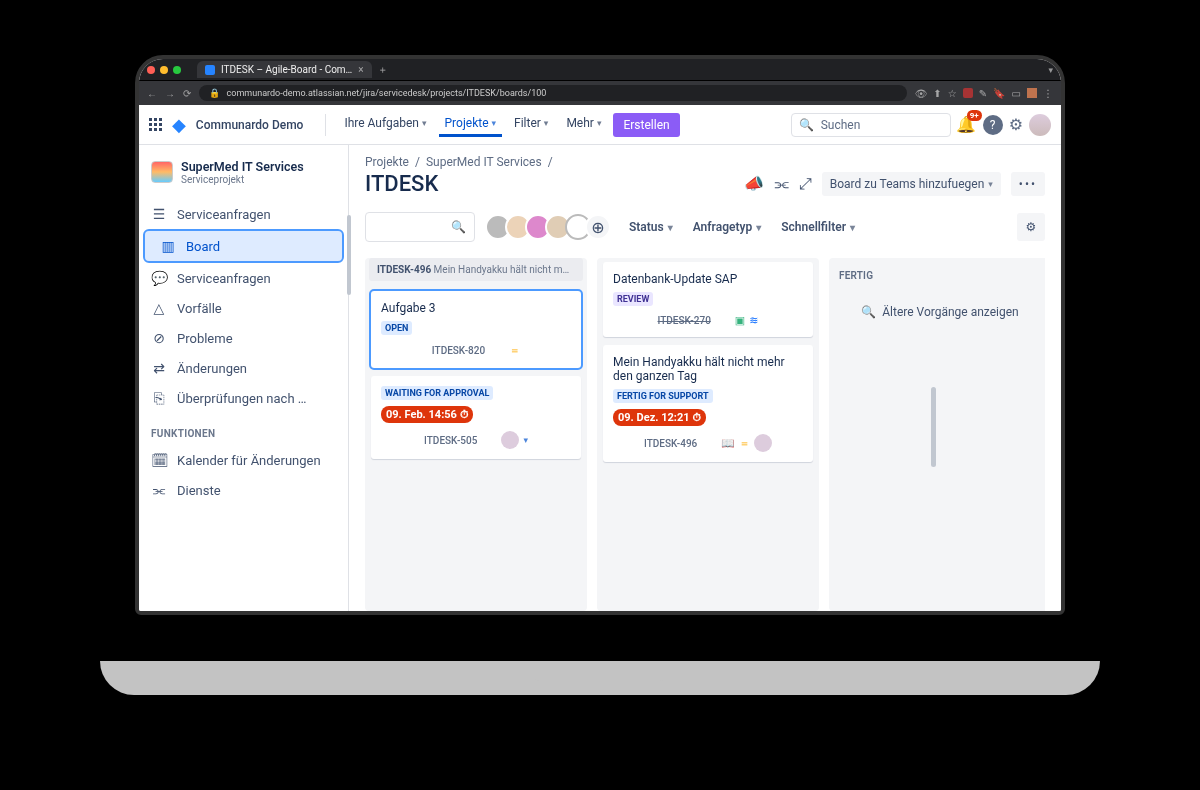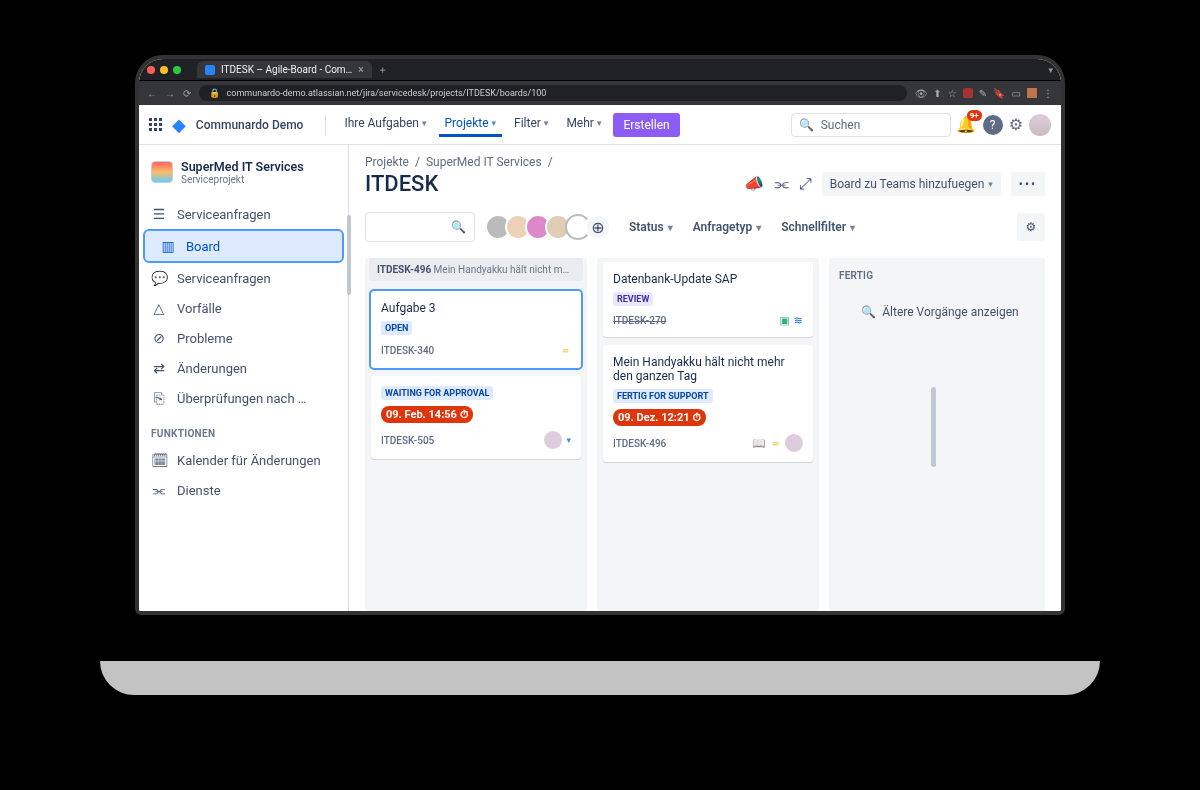--- a/index.html
+++ b/index.html
@@ -90,21 +90,21 @@
   .cards{flex:1;overflow-y:hidden;padding:0 4px;}
   .sticky{font-size:10px;color:#6b778c;background:#ebecf0;padding:6px 8px;border-radius:3px;margin-bottom:10px;white-space:nowrap;overflow:hidden;text-overflow:ellipsis;}
   .sticky b{color:#42526e;}
   .card{background:#fff;border-radius:3px;box-shadow:0 1px 1px rgba(9,30,66,.15);padding:10px;margin:4px 2px 8px;font-size:12px;color:#172b4d;display:flex;flex-direction:column;gap:6px;}
   .card.sel{outline:2px solid #4c9aff;}
   .lozenge{display:inline-block;font-size:9px;font-weight:700;padding:2px 4px;border-radius:3px;width:max-content;}
   .lz-open{background:#deebff;color:#0747a6;}
   .lz-review{background:#eae6ff;color:#403294;}
   .lz-wait{background:#deebff;color:#0747a6;}
   .due{background:#de350b;color:#fff;font-size:11px;font-weight:700;padding:2px 5px;border-radius:8px;display:inline-flex;gap:3px;align-items:center;width:max-content;}
-  .card-foot{display:flex;align-items:center;justify-content:space-between;margin-top:2px;gap:24px;}
+  .card-foot{display:flex;align-items:center;justify-content:center;margin-top:2px;gap:24px;}
   .key{font-size:10px;color:#5e6c84;font-weight:500;}
   .key.done{text-decoration:line-through;}
   .foot-icons{display:flex;gap:4px;align-items:center;font-size:11px;color:#5e6c84;}
   .prio-med{color:#ffab00;}
   .sm-av{width:18px;height:18px;border-radius:50%;background:#dcd;}
   .done-link{color:#42526e;font-size:12px;display:flex;gap:6px;align-items:center;justify-content:center;padding:16px 4px;}
   .main-scroll{position:absolute;right:164px;top:332px;width:5px;height:80px;background:#c1c7d0;border-radius:3px;}
 </style>
 </head>
 <body>
@@ -302,21 +302,21 @@
 
           <div class="board" id="board">
               <div class="col">
                 <div class="cards">
                   <div class="sticky"><b>ITDESK-496</b> Mein Handyakku hält nicht m…</div>
                   <div class="card sel">
         <div>Aufgabe 3</div>
         <span class="lozenge lz-open">OPEN</span>
 
         <div class="card-foot">
-          <span class="key">ITDESK-340</span>
+          <span class="key">ITDESK-820</span>
           <span class="foot-icons">
 
             <span class="prio-med">＝</span>
 
           </span>
         </div>
       </div>
                   <div class="card">
         <span class="lozenge lz-wait">WAITING FOR APPROVAL</span>
         <span class="due">09. Feb. 14:56 <span>⏱</span></span>

